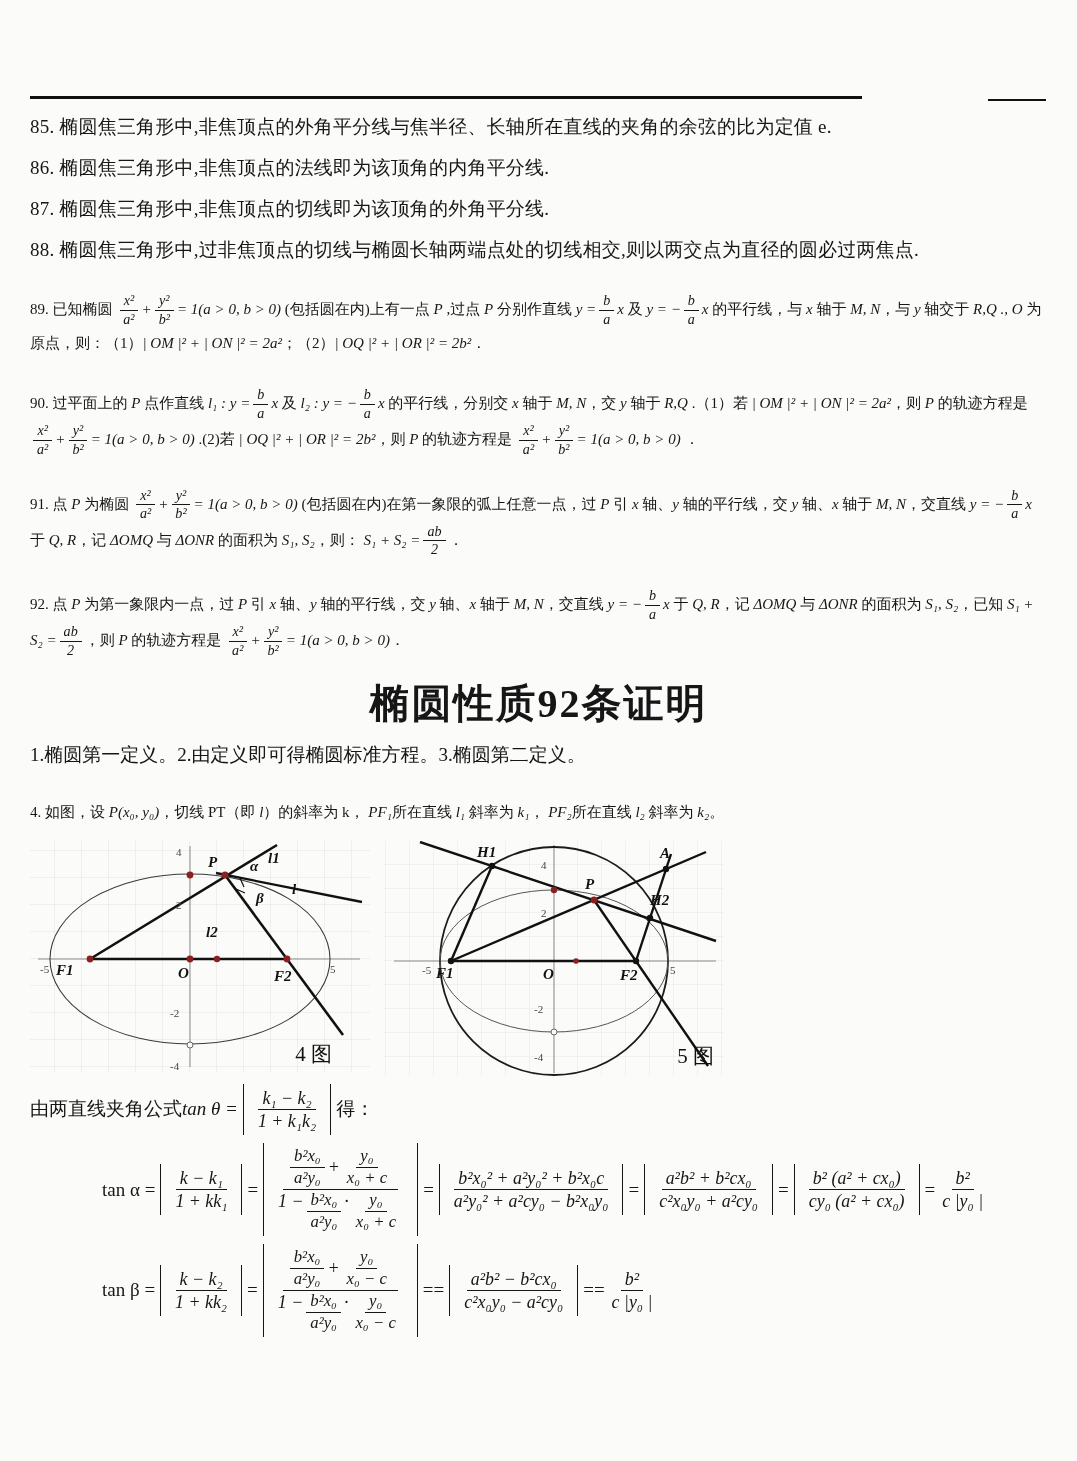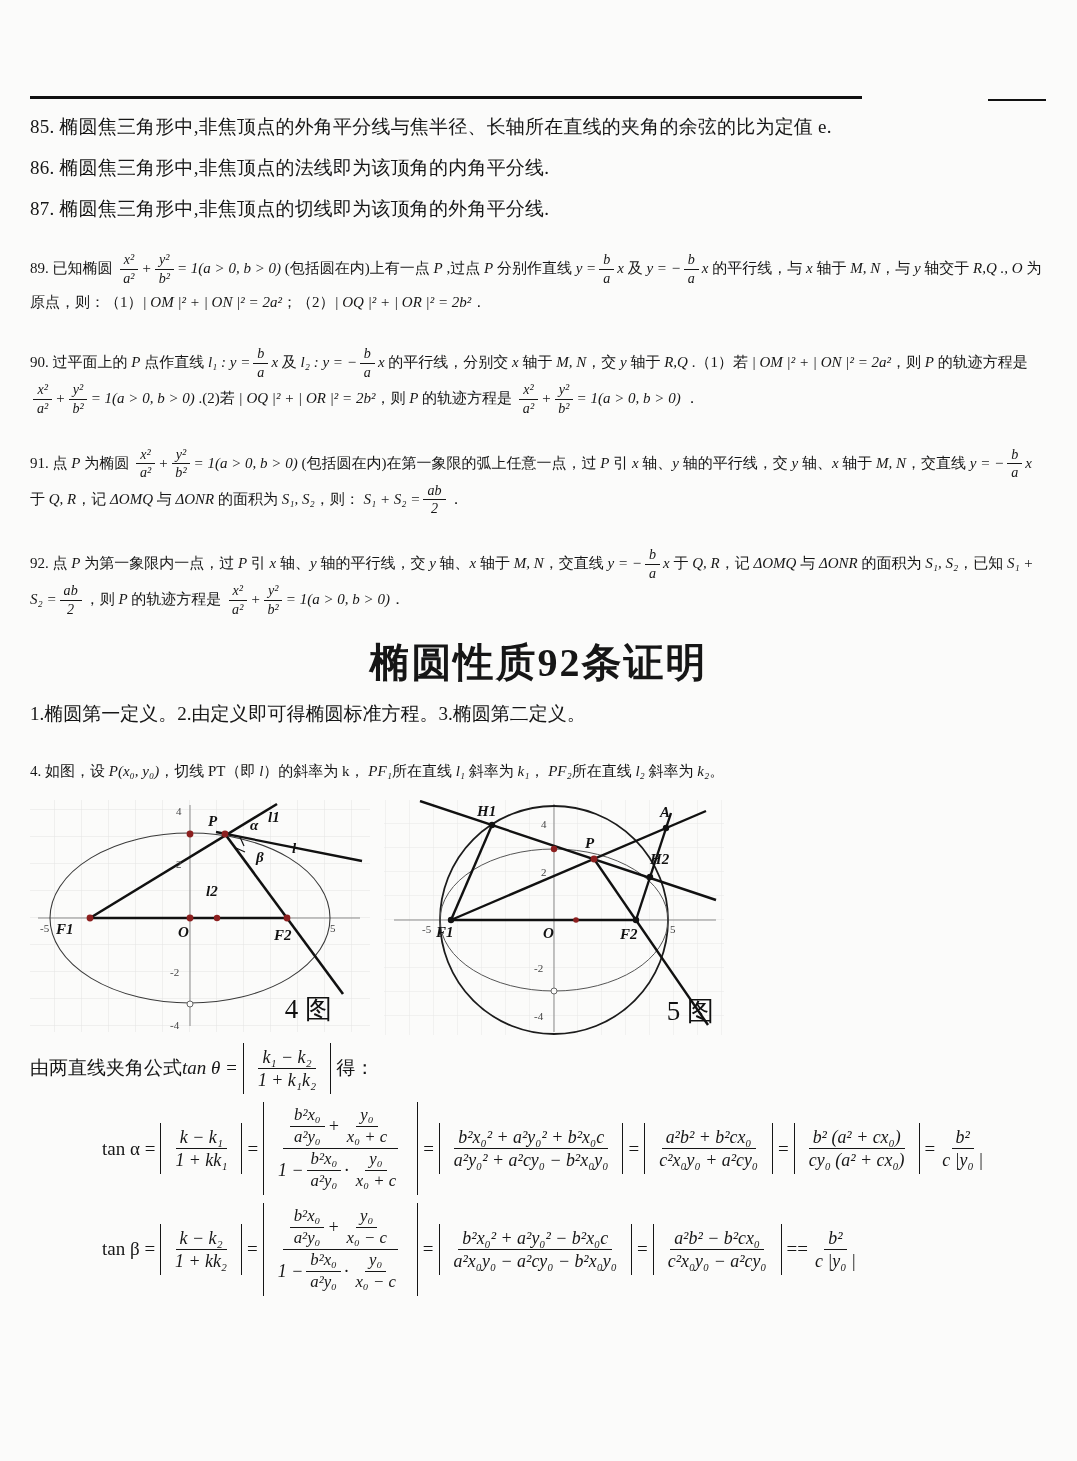--- a/index.html
+++ b/index.html
@@ -13,48 +13,49 @@
   .rule-long{position:absolute;left:0;top:96px;width:832px;height:3px;background:#111;}
   .rule-short{position:absolute;left:958px;top:99px;width:58px;height:2px;background:#111;}
   p{margin:0;}
   .plain-item{font-size:19px;line-height:29px;letter-spacing:0.2px;margin-top:12px;}
   .rich-item{font-size:15px;line-height:2.0;margin-top:28px;}
   .mi{font-style:italic;}
   .frac{display:inline-flex;flex-direction:column;align-items:center;vertical-align:middle;
         margin:0 3px;font-size:0.94em;line-height:1.25;text-align:center;}
   .frac > .num{display:flex;align-items:center;justify-content:center;padding:0 4px;
         border-bottom:1.5px solid #161616;}
-  .frac > .den{display:flex;align-items:center;justify-content:center;padding:0 4px;}
+  .frac > .den{display:flex;align-items:flex-start;justify-content:center;padding:0 4px;}
   .abs{display:inline-flex;align-items:center;vertical-align:middle;
         border-left:1.6px solid #161616;border-right:1.6px solid #161616;
         padding:3px 7px;margin:0 5px;}
   .title{font-size:40px;font-weight:bold;text-align:center;margin:16px 0 10px 0;letter-spacing:2px;}
   .defs-line{font-size:19px;line-height:28px;margin-top:0;}
   .figures-row{display:flex;align-items:flex-start;margin-top:14px;}
   .figure-box{position:relative;}
   .figure-box + .figure-box{margin-left:14px;}
-  .fig-caption{position:absolute;font-size:27px;color:#111;text-align:right;}
+  .fig-caption{position:absolute;font-size:21px;color:#111;text-align:right;}
   .formula-row{display:flex;align-items:center;font-size:19px;margin-top:8px;}
   .indent{padding-left:72px;}
   svg .flab{font-family:"Liberation Serif",serif;font-size:15px;font-weight:bold;font-style:italic;fill:#111;}
   svg .ftick{font-family:"Liberation Serif",serif;font-size:11px;fill:#444;}
 </style>
 </head>
 <body>
 
 <div class="page">
 
   <div class="top-rules">
     <div class="rule-long"></div>
     <div class="rule-short"></div>
   </div>
 
   <p class="plain-item">85.  椭圆焦三角形中,非焦顶点的外角平分线与焦半径、长轴所在直线的夹角的余弦的比为定值 e.</p>
   <p class="plain-item">86.  椭圆焦三角形中,非焦顶点的法线即为该顶角的内角平分线.</p>
   <p class="plain-item">87.  椭圆焦三角形中,非焦顶点的切线即为该顶角的外角平分线.</p>
+  <p class="plain-item">88.  椭圆焦三角形中,过非焦顶点的切线与椭圆长轴两端点处的切线相交,则以两交点为直径的圆必过两焦点.</p>
 
   <p class="rich-item"><span>89.  已知椭圆 </span><span class="frac">
         <span class="num">
           <span class="mi">x²</span>
         </span>
         <span class="den">
           <span class="mi">a²</span>
         </span>
       </span><span class="mi">+</span><span class="frac">
         <span class="num">
@@ -441,30 +442,20 @@
                 <span class="mi">y₀</span>
               </span>
               <span class="den">
                 <span class="mi">x₀ − c</span>
               </span>
             </span>
           </span>
         </span>
       </span>
       <span> = </span>
-      <span class="abs">
-        <span class="frac">
-          <span class="num">
-            <span class="mi">b²x₀² + a²y₀² − b²x₀c</span>
-          </span>
-          <span class="den">
-            <span class="mi">a²x₀y₀ − a²cy₀ − b²x₀y₀</span>
-          </span>
-        </span>
-      </span>
       <span> = </span>
       <span class="abs">
         <span class="frac">
           <span class="num">
             <span class="mi">a²b² − b²cx₀</span>
           </span>
           <span class="den">
             <span class="mi">c²x₀y₀ − a²cy₀</span>
           </span>
         </span>

